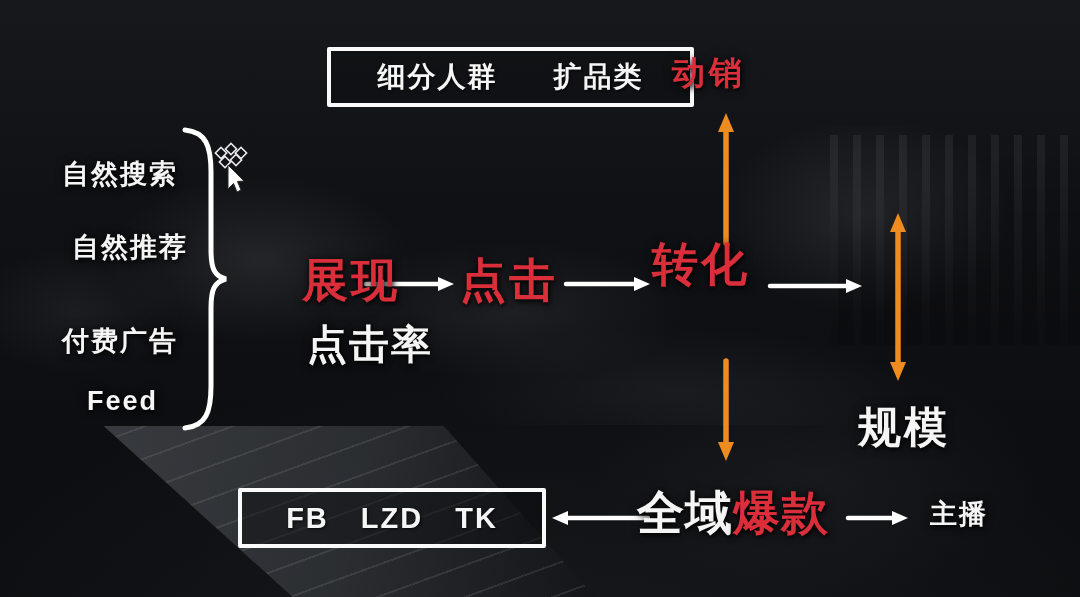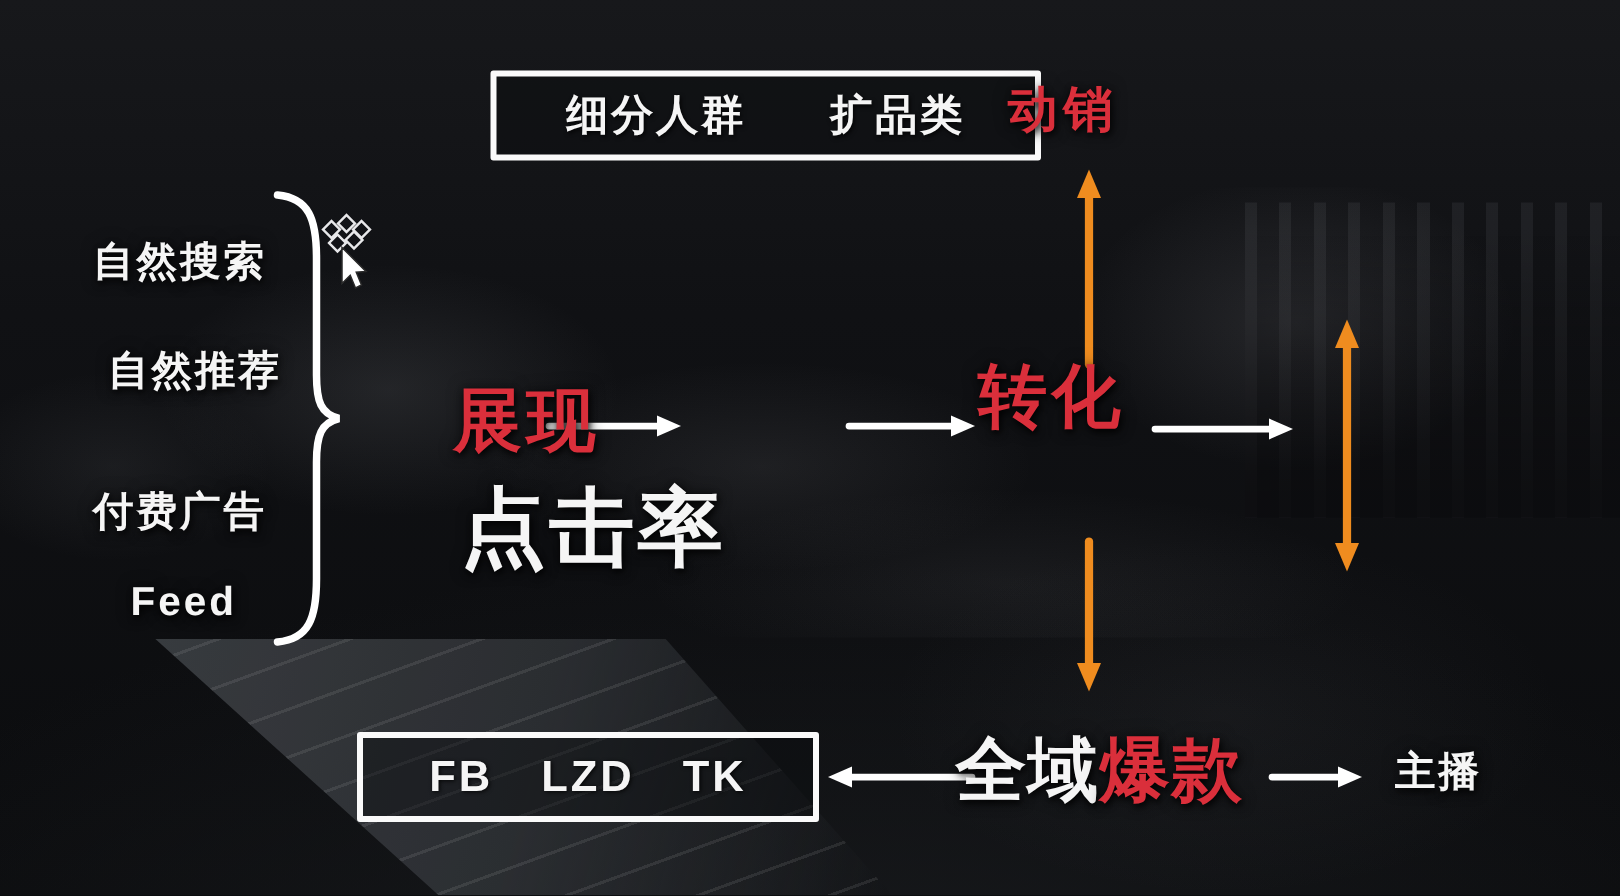--- a/index.html
+++ b/index.html
@@ -40,21 +40,21 @@
   .bg-river{position:absolute;left:600px;top:330px;width:480px;height:267px;
     background:radial-gradient(300px 160px at 45% 55%, rgba(120,122,128,.08), rgba(0,0,0,0) 75%);}
 
   
   .t{position:absolute;line-height:1;font-weight:700;color:var(--text);
      text-shadow:1px 2px 5px rgba(0,0,0,.9), 0 0 10px rgba(0,0,0,.55);
      white-space:nowrap;}
   .red{color:var(--red);}
   .src{font-size:27px;letter-spacing:2px;}
   .stage-word{font-size:46px;letter-spacing:3px;}
-  .rate-word{font-size:57px;letter-spacing:2px;}
+  .rate-word{font-size:40px;letter-spacing:2px;}
   .big-side{font-size:43px;letter-spacing:3px;}
 
   
   .outline-box{position:absolute;border:4px solid #fafafa;border-radius:2px;
      background:rgba(12,13,15,.45);display:flex;align-items:center;justify-content:center;
      box-sizing:border-box;}
   .outline-box .bx-label{font-weight:700;color:var(--text);line-height:1;
      text-shadow:1px 1px 3px rgba(0,0,0,.8);}
   #segment-box{left:327px;top:47px;width:367px;height:60px;gap:56px;}
   #segment-box .bx-label{font-size:28px;letter-spacing:2px;}
@@ -148,24 +148,26 @@
   </div>
 
   <div class="t red" style="left:672px;top:56px;font-size:33px;letter-spacing:4px;">动销</div>
 
   <div class="t src" style="left:62px;top:161px;text-align:right;">自然搜索</div>
   <div class="t src" style="left:72px;top:234px;">自然推荐</div>
   <div class="t src" style="left:62px;top:328px;">付费广告</div>
   <div class="t src" style="left:87px;top:388px;">Feed</div>
 
   <div class="t stage-word red" style="left:255px;top:257px;margin-left:47px;">展现</div>
+  <div class="t stage-word red" style="left:460px;top:257px;">点击</div>
   <div class="t stage-word red" style="left:652px;top:241px;">转化</div>
 
   <div class="t rate-word" style="left:307px;top:324px;">点击率</div>
 
+  <div class="t big-side" style="left:858px;top:406px;">规模</div>
 
   <div class="outline-box" id="channels-box">
     <span class="bx-label">FB</span>
     <span class="bx-label">LZD</span>
     <span class="bx-label">TK</span>
   </div>
 
   <div class="t" style="left:637px;top:489px;font-size:47px;letter-spacing:1px;">
     <span>全域</span><span class="red">爆款</span>
   </div>

